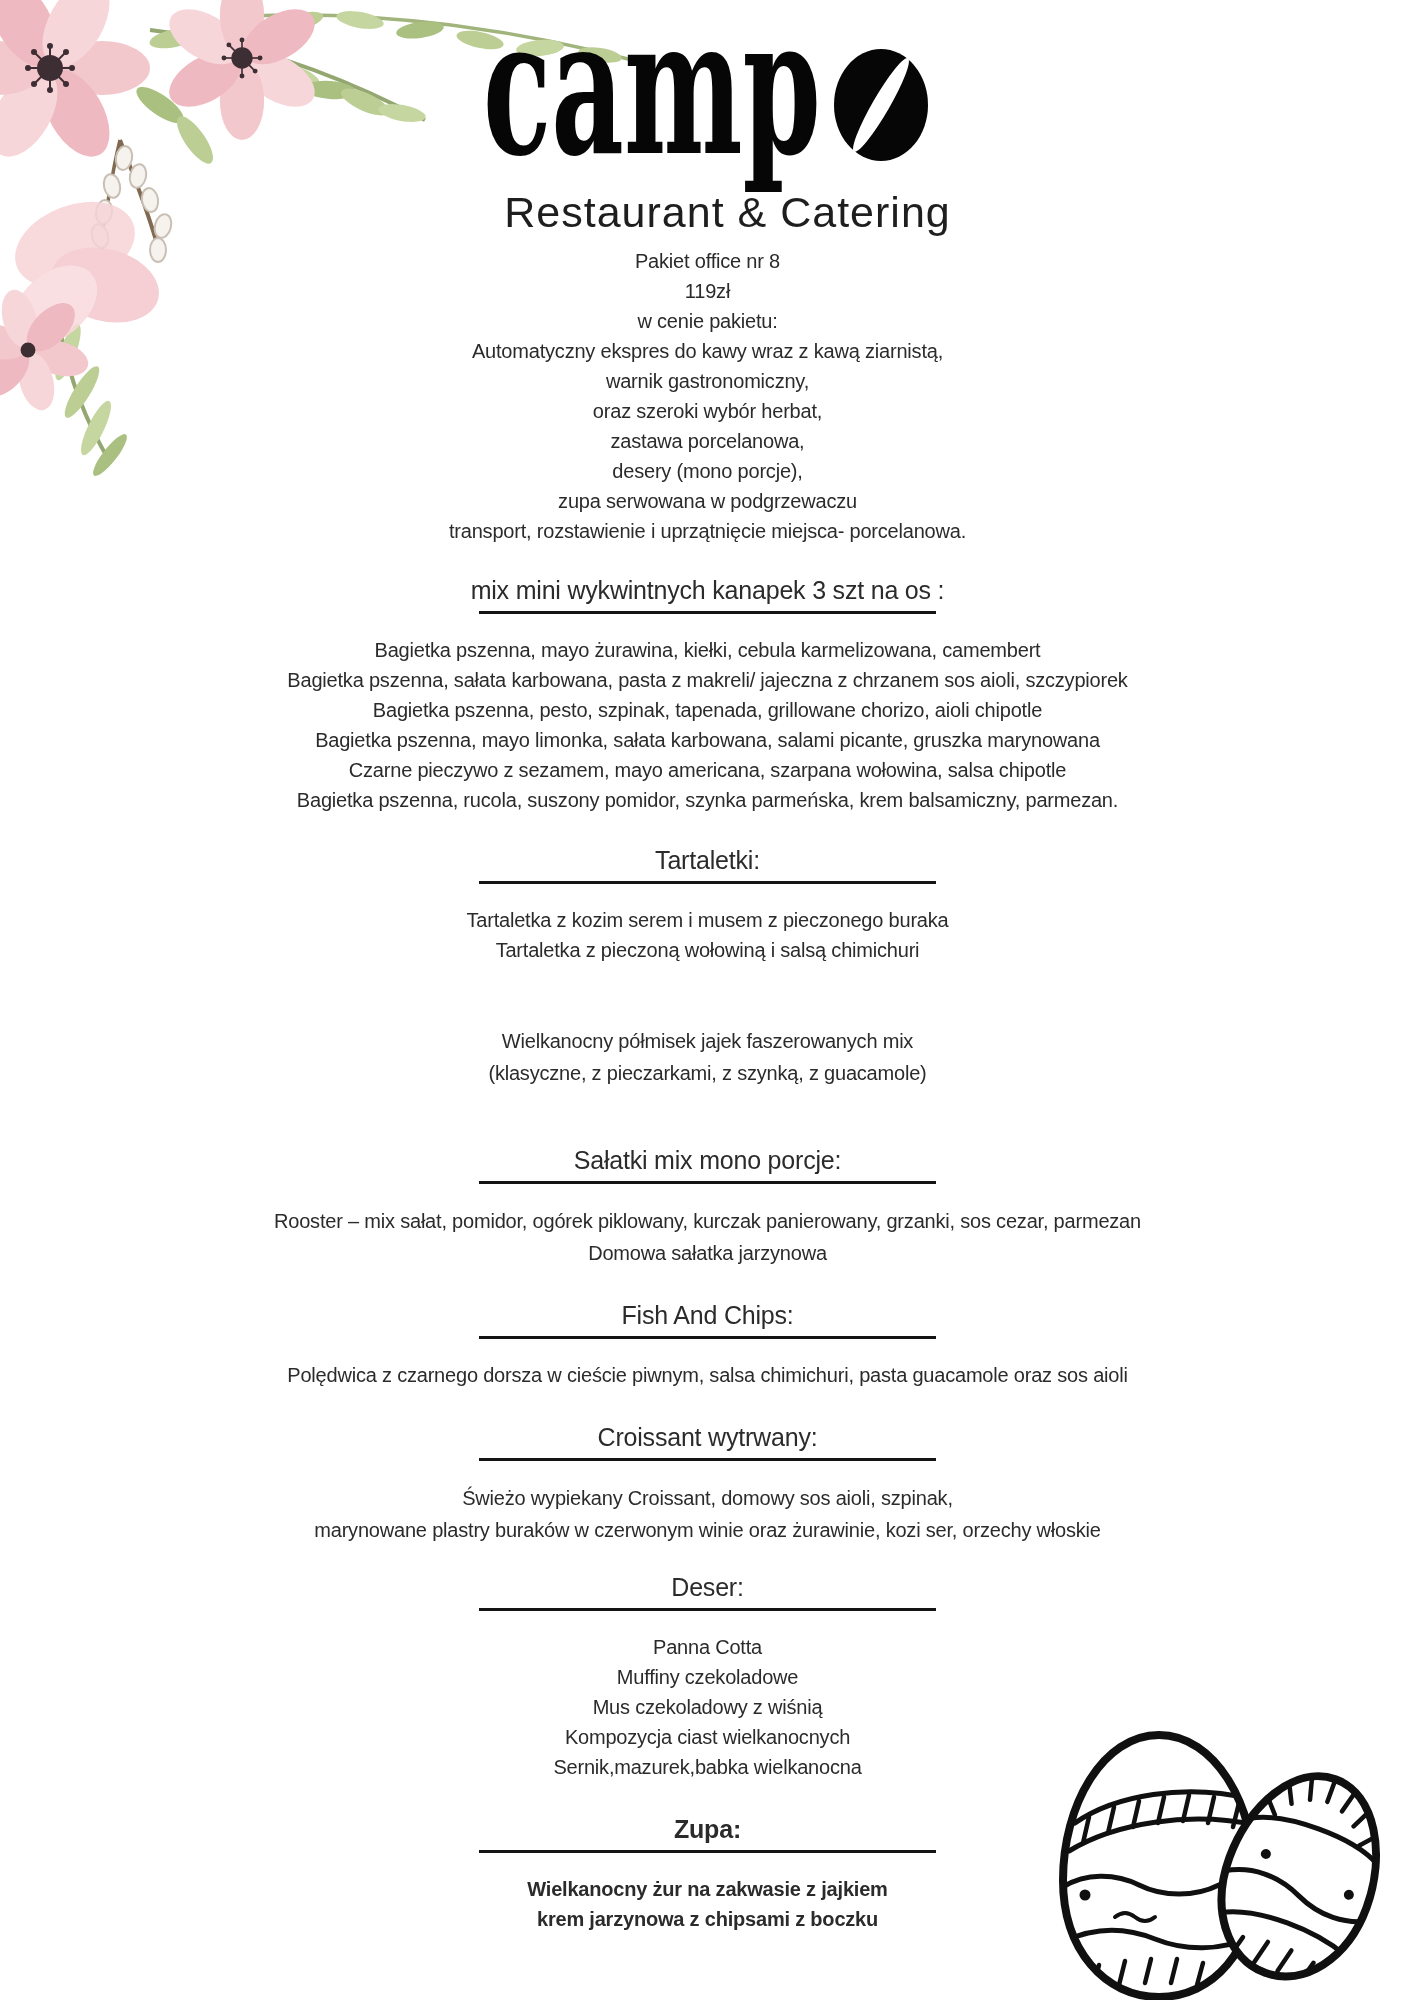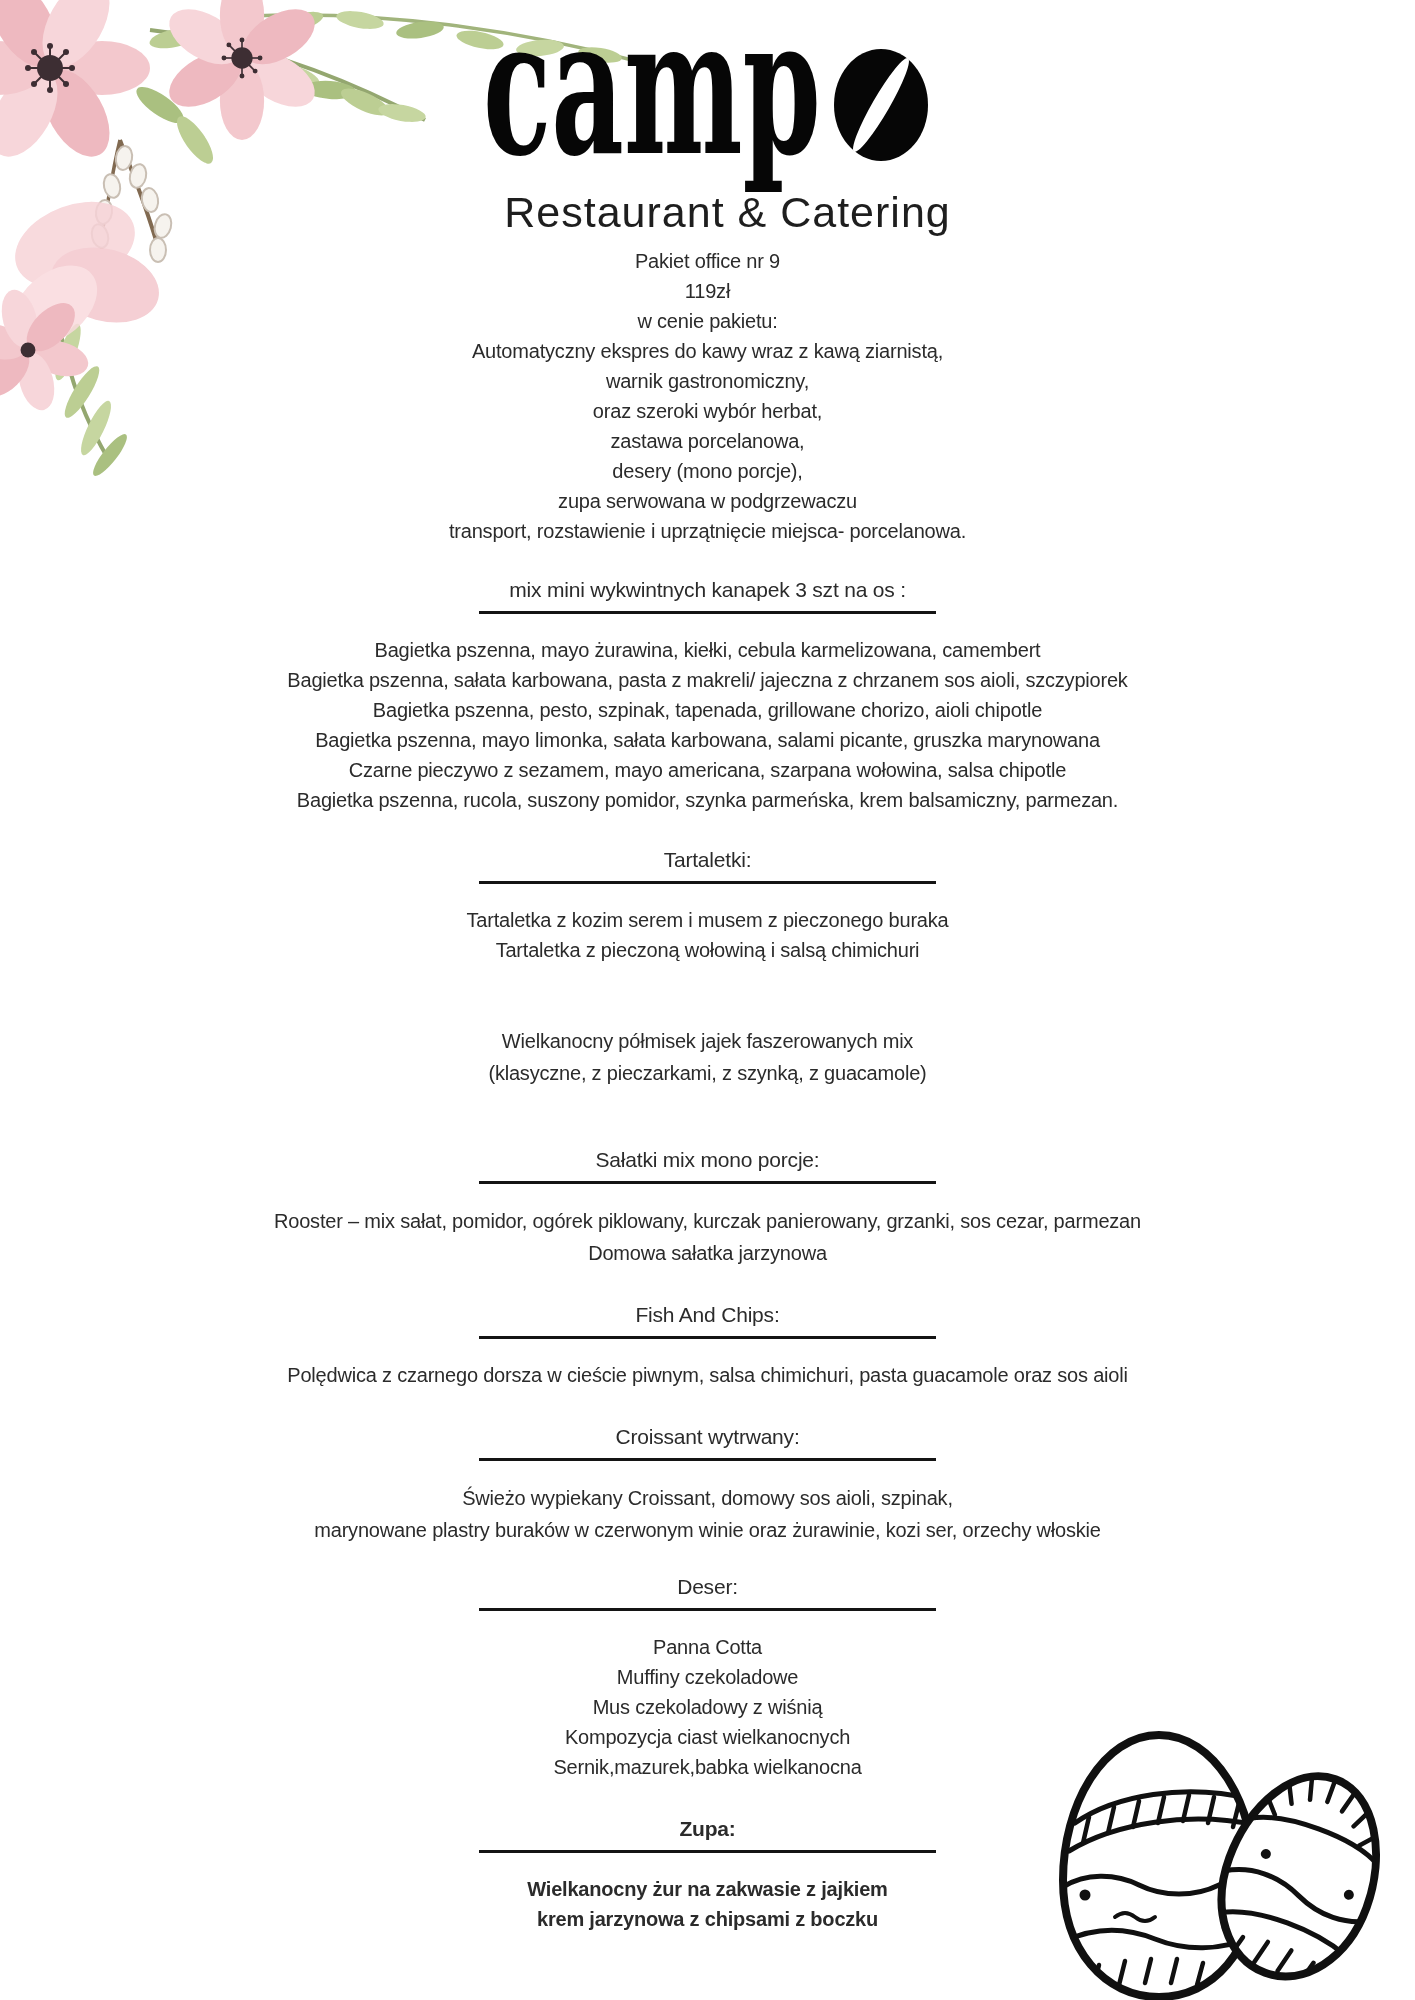--- a/index.html
+++ b/index.html
@@ -5,21 +5,21 @@
   html,body{margin:0;padding:0;background:#e8e8e8;}
   .page{position:relative;width:1415px;height:2000px;margin:0 auto;background:#ffffff;overflow:hidden;
         font-family:"Liberation Sans","DejaVu Sans",sans-serif;color:#2b2b2b;}
   svg{overflow:visible;}
   .flowers{position:absolute;left:0;top:0;pointer-events:none;}
   .eggs{position:absolute;left:1055px;top:1725px;pointer-events:none;}
   .content{position:absolute;left:0;top:0;width:100%;text-align:center;}
   .logo-svg{display:block;margin:18px auto 0;}
   .subtitle{margin-top:0;font-size:43px;line-height:52px;letter-spacing:1px;color:#1e1e1e;padding-left:40px;}
   .package{margin-top:8px;font-size:20px;line-height:30px;letter-spacing:-0.2px;}
-  .heading{font-size:21px;line-height:30px;letter-spacing:-0.2px;}
+  .heading{font-size:25px;line-height:30px;letter-spacing:-0.2px;}
   .rule{width:457px;height:3px;background:#141414;margin:6px auto 0;}
   .items{margin-top:21px;font-size:20px;line-height:30px;letter-spacing:-0.2px;}
   .items.lh32{line-height:32px;}
   .s1{margin-top:29px;}
   .s2{margin-top:30px;}
   .s3{margin-top:60px;}
   .s3 .items{margin-top:0;line-height:32px;}
   .s4{margin-top:56px;}
   .s5{margin-top:31px;}
   .s6{margin-top:32px;}
@@ -145,21 +145,21 @@
       <text x="0" y="135" font-family="'DejaVu Serif', serif" font-weight="bold" font-size="190" fill="#060606" textLength="338" lengthAdjust="spacingAndGlyphs">camp</text>
       <g>
         <ellipse cx="398" cy="87" rx="47" ry="56" fill="#060606"></ellipse>
         <ellipse cx="398" cy="87" rx="8.5" ry="54" fill="#ffffff" transform="rotate(30 398 87)"></ellipse>
       </g>
     </svg>
 
     <div class="subtitle">Restaurant &amp; Catering</div>
 
     <div class="package">
-      <div>Pakiet office nr 9</div>
+      <div>Pakiet office nr 8</div>
       <div>119zł</div>
       <div>w cenie pakietu:</div>
       <div>Automatyczny ekspres do kawy wraz z kawą ziarnistą,</div>
       <div>warnik gastronomiczny,</div>
       <div>oraz szeroki wybór herbat,</div>
       <div>zastawa porcelanowa,</div>
       <div>desery (mono porcje),</div>
       <div>zupa serwowana w podgrzewaczu</div>
       <div>transport, rozstawienie i uprzątnięcie miejsca- porcelanowa.</div>
     </div>

